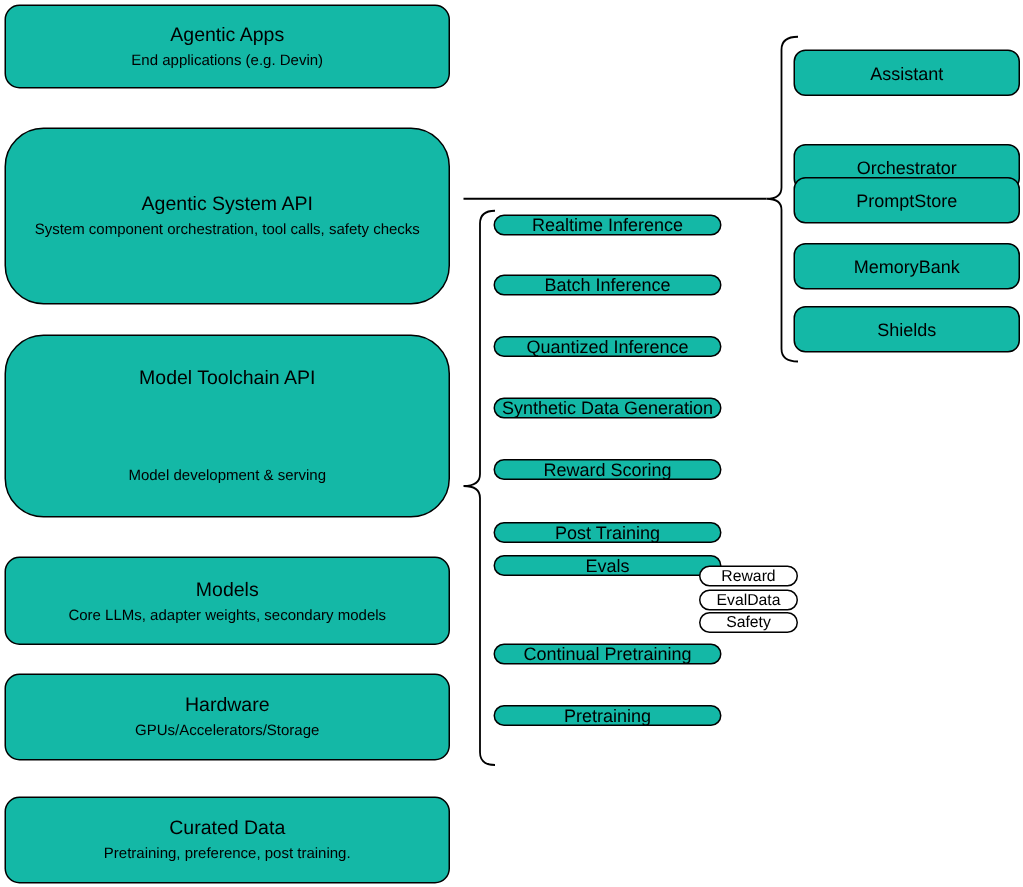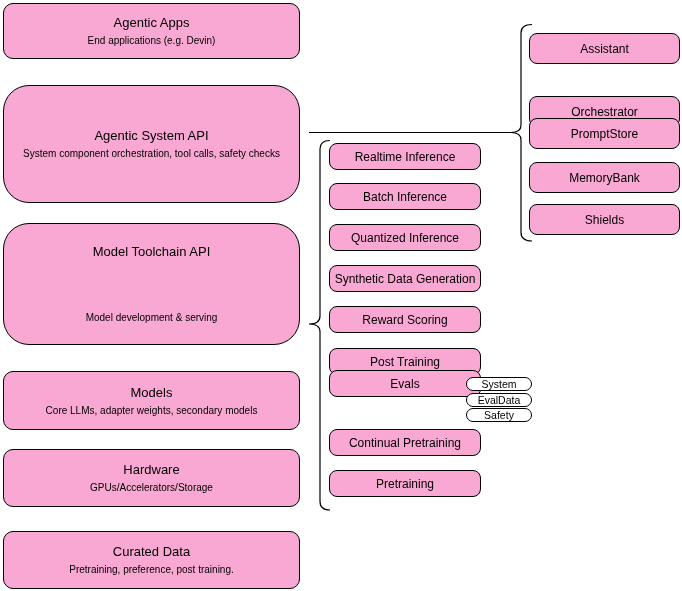--- a/index.html
+++ b/index.html
@@ -2,35 +2,35 @@
 <html><head>
 <meta charset="utf-8">
 <style>
   html,body{margin:0;padding:0;background:#ffffff;}
   .canvas{
     position:relative;width:682px;height:591px;background:#ffffff;overflow:hidden;
     font-family:"Liberation Sans","DejaVu Sans",sans-serif;color:#000;
   }
   svg.overlay{position:absolute;left:0;top:0;width:682px;height:591px;pointer-events:none;}
   .box{
-    position:absolute;background:#f9a8d4;border:1px solid #000000;box-sizing:border-box;
+    position:absolute;background:#14b8a6;border:1px solid #000000;box-sizing:border-box;
     display:flex;flex-direction:column;align-items:center;justify-content:center;
     text-align:center;z-index:2;
   }
   .lbox{left:3px;width:297px;border-radius:10px;}
   .lbox .title{font-size:13px;line-height:15px;}
   .lbox .sub{font-size:10px;line-height:12px;margin-top:5px;}
   #b-agentic-apps{top:3px;height:56px;}
   #b-agentic-system-api{top:85px;height:118px;border-radius:26px;}
   #b-model-toolchain-api{top:223px;height:122px;border-radius:26px;gap:48px;}
   #b-models{top:371px;height:59px;}
   #b-hardware{top:449px;height:58px;}
   #b-curated-data{top:531px;height:58px;}
 
-  .mid{left:329px;width:152px;height:27px;border-radius:8px;font-size:12px;}
+  .mid{left:329px;width:152px;height:14px;border-radius:8px;font-size:12px;}
   #m-0{top:143px;} #m-1{top:183px;} #m-2{top:224px;} #m-3{top:265px;}
   #m-4{top:306px;} #m-5{top:348px;} #m-6{top:370px;} #m-7{top:429px;}
   #m-8{top:470px;}
 
   .rgt{left:529px;width:151px;height:31px;border-radius:8px;font-size:12px;}
   #r-0{top:33px;} #r-1{top:76px;margin-top:20px;} #r-2{top:118px;} #r-3{top:162px;} #r-4{top:204px;}
 
   .pill{
     position:absolute;left:466px;width:66px;height:14px;background:#ffffff;
     border:1px solid #000000;border-radius:8px;box-sizing:border-box;
@@ -100,21 +100,21 @@
     <span>Evals</span>
   </div>
   <div class="box mid" id="m-7">
     <span>Continual Pretraining</span>
   </div>
   <div class="box mid" id="m-8">
     <span>Pretraining</span>
   </div>
 
   <div class="pill" id="p-0">
-    <span>System</span>
+    <span>Reward</span>
   </div>
   <div class="pill" id="p-1">
     <span>EvalData</span>
   </div>
   <div class="pill" id="p-2">
     <span>Safety</span>
   </div>
 
   <div class="box rgt" id="r-0">
     <span>Assistant</span>

